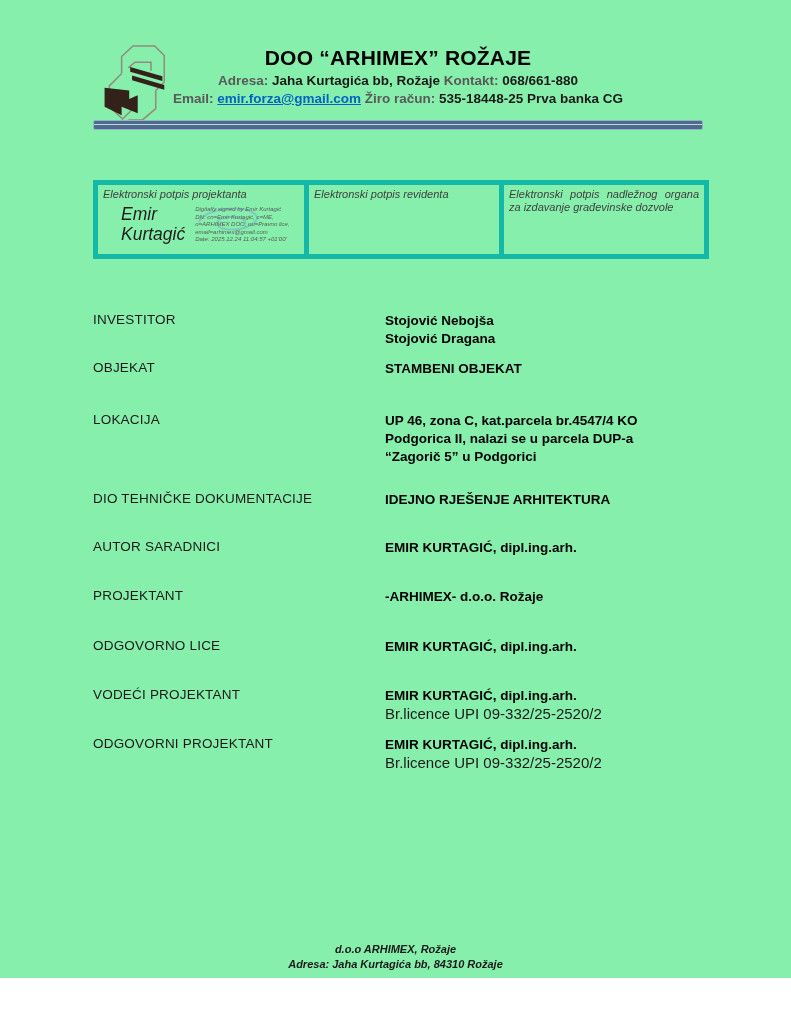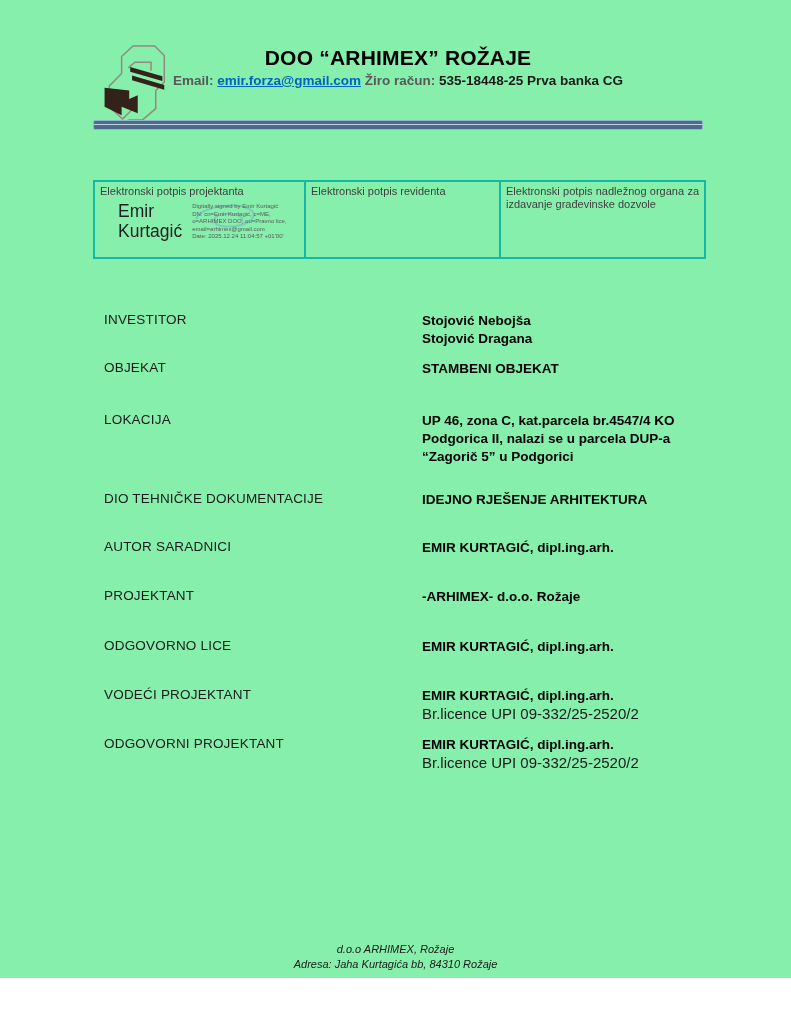--- a/index.html
+++ b/index.html
@@ -23,44 +23,44 @@
     border:1px solid #8fb4cc; border-radius:2px;
     background:linear-gradient(#4d6c8c 0 34%, #c2d3e2 34% 56%, #4d6c8c 56% 100%);
   }
 
   
   .sig-table {
     position:absolute; left:93px; top:180px; width:611px; height:79px;
     border-collapse:collapse; table-layout:fixed;
   }
   .sig-table td {
-    border:2px solid #14b8a6; vertical-align:top; padding:3px 5px;
-    font-size:11px; color:#404040; overflow:visible;
+    border:5px solid #14b8a6; vertical-align:top; padding:3px 5px;
+    font-size:11px; color:#404040; overflow:visible;font-style:italic;
   }
   td.sig-col-1 { width:211px; }
   td.sig-col-2 { width:195px; }
   td.sig-col-3 { width:205px; text-align:justify; }
   .sig-cell-header { font-size:11px; color:#404040; line-height:13px; }
   .sig-content { position:relative; display:flex; margin-top:3px; }
   .sig-name { font-size:17.5px; color:#1f1f1f; line-height:20px; margin-left:18px; white-space:nowrap; }
   .sig-detail {
     margin-left:10px; margin-top:2px; font-size:6px; line-height:7.5px;
     color:#5a5a5a; white-space:nowrap; position:relative; z-index:2;
   }
   .sig-swirl { position:absolute; left:92px; top:-2px; z-index:1; opacity:0.45; }
 
   
-  .detail-row { position:absolute; left:104px; width:640px; display:flex;gap:26px; }
+  .detail-row { position:absolute; left:93px; width:640px; display:flex; }
   .detail-label { width:292px; font-size:13.5px; color:#1a1a1a; letter-spacing:0.2px; flex:none; }
   .detail-value { font-size:13.5px; font-weight:bold; color:#000; line-height:18px; }
   .detail-sub { font-size:15px; font-weight:normal; color:#1a1a1a; line-height:17px; }
 
   
   .footer { position:absolute; left:0; top:942px; width:100%; text-align:center; }
-  .footer div { font-size:11px; font-weight:normal; font-style:italic; color:#1a1a1a; line-height:15px; }
+  .footer div { font-size:11px; font-weight:bold; font-style:italic; color:#1a1a1a; line-height:15px; }
 </style>
 </head>
 <body>
 
 <div class="page">
 
   <svg class="logo" viewBox="0 0 76 86">
     <g fill="none" stroke="#938b7d" stroke-width="1.6" stroke-linejoin="miter">
       <path d="M26 33 L26 15 L38 4 L61 4 L71 14 L71 42 L62 51 L62 70 L48 82 L33 82"></path>
       <path d="M26 33 L13 46 L13 68 L27 81 L40 68"></path>
@@ -68,20 +68,26 @@
     </g>
     <g fill="#33221a">
       <path d="M35 26 L69 36 L69 41 L35 31 Z"></path>
       <path d="M37 35 L71 45 L71 50 L37 40 Z"></path>
       <path d="M8 48 L8 68 L26 77 L26 68 L43 75 L43 56 L34 60 L34 51 Z"></path>
     </g>
   </svg>
 
   <div class="header-text">
     <div class="company-name">DOO “ARHIMEX” ROŽAJE</div>
+    <div class="header-line">
+      <span class="hl-label">Adresa:</span>
+      <span class="hl-value">Jaha Kurtagića bb, Rožaje</span>
+      <span class="hl-label">Kontakt:</span>
+      <span class="hl-value">068/661-880</span>
+    </div>
     <div class="header-line">
       <span class="hl-label">Email:</span>
       <span class="email-link">emir.forza@gmail.com</span>
       <span class="hl-label">Žiro račun:</span>
       <span class="hl-value">535-18448-25 Prva banka CG</span>
     </div>
   </div>
   <div class="divider-bar"></div>
 
   <table class="sig-table">

